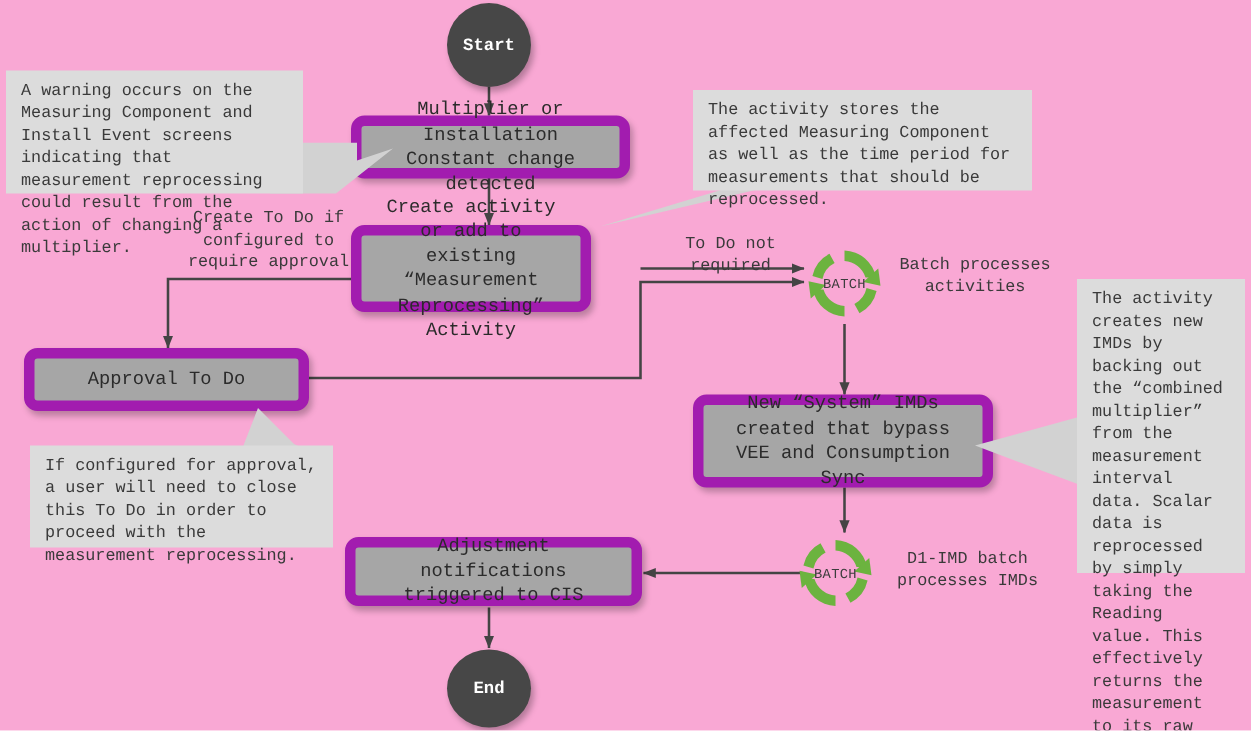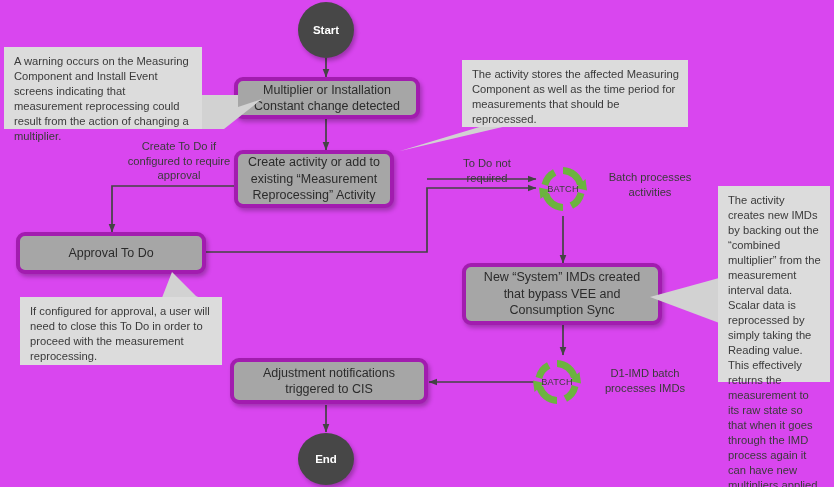--- a/index.html
+++ b/index.html
@@ -4,22 +4,22 @@
 <style>
   html, body {
     margin: 0;
     padding: 0;
     background: #ffffff;
   }
   #canvas {
     position: relative;
     width: 834px;
     height: 487px;
-    background: #d946ef;
-    font-family: Liberation Sans, sans-serif;
+    background: #f9a8d4;
+    font-family: Liberation Mono, monospace;
     overflow: hidden;
   }
   svg.edges {
     position: absolute;
     left: 0; top: 0;
     width: 834px;
     height: 487px;
     pointer-events: none;
   }
   
@@ -33,21 +33,21 @@
     justify-content: center;
     font-size: 11.5px;
     font-weight: bold;
     box-shadow: 2px 3px 4px rgba(0,0,0,0.28);
     z-index: 4;
   }
   
   .node {
     position: absolute;
     background: #a6a6a6;
-    border: 4px solid #a21caf;
+    border: 7px solid #a21caf;
     border-radius: 9px;
     color: #2b2b2b;
     display: flex;
     align-items: center;
     justify-content: center;
     text-align: center;
     font-size: 12.5px;
     line-height: 1.32;
     padding: 4px 8px;
     box-sizing: border-box;

